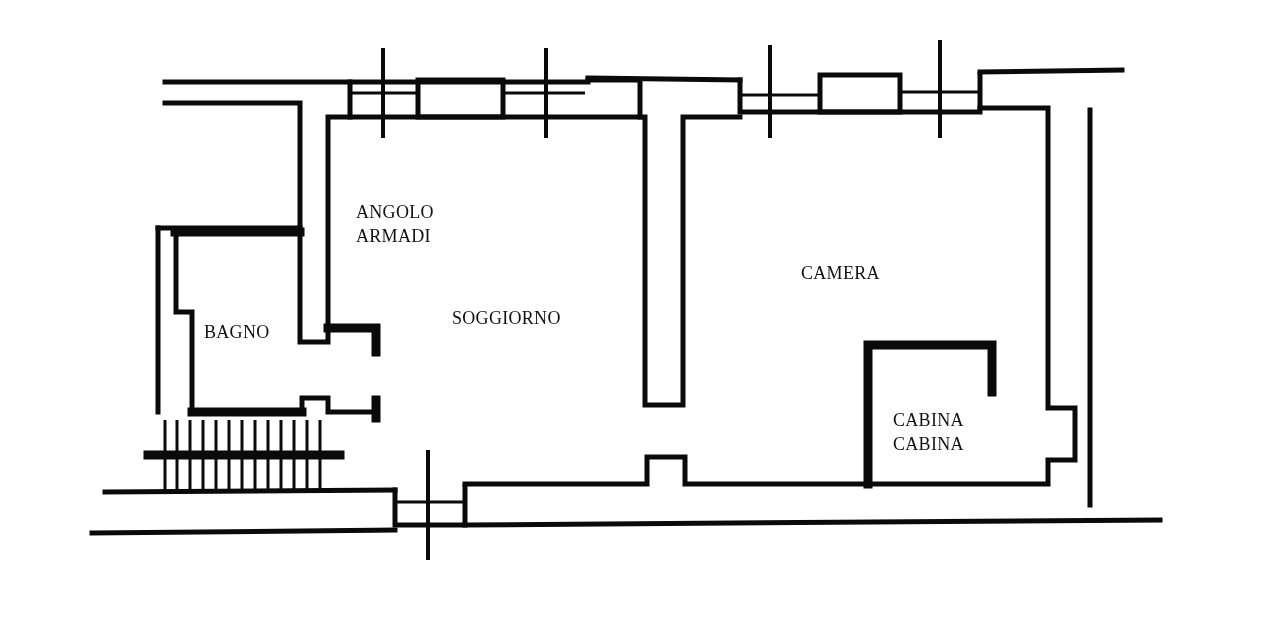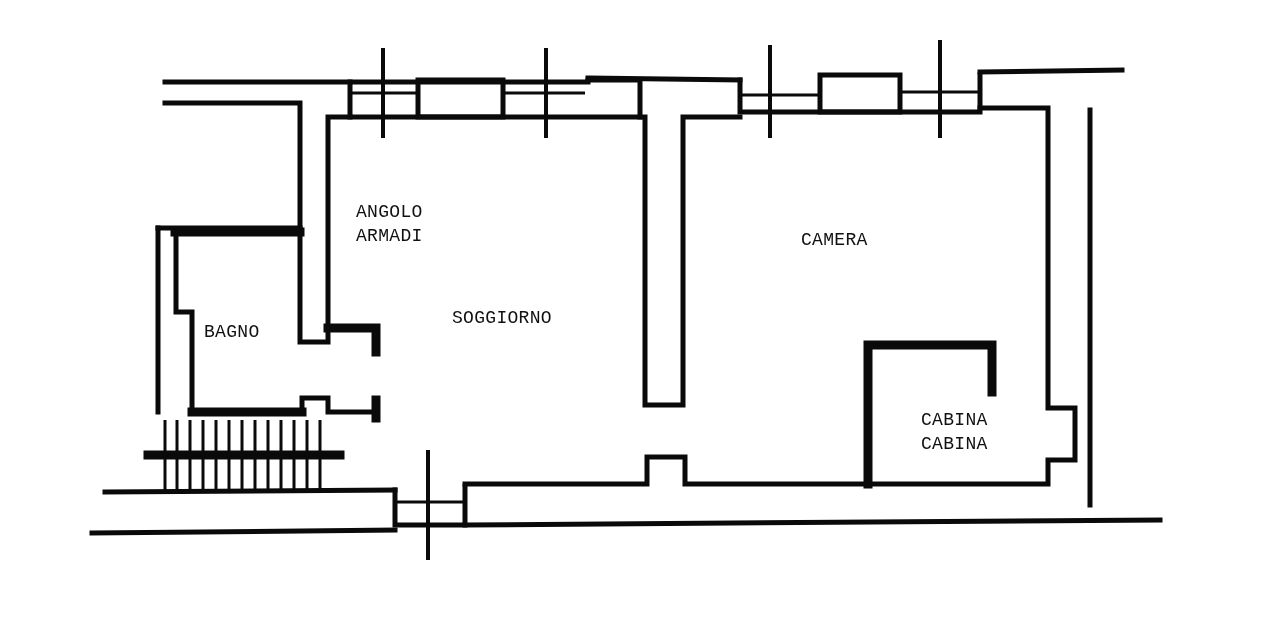--- a/index.html
+++ b/index.html
@@ -4,21 +4,21 @@
   <style>
     html, body { margin: 0; padding: 0; background: #ffffff; }
     body { width: 1280px; height: 629px; overflow: hidden; position: relative; }
     #plan { position: absolute; left: 0; top: 0; width: 1280px; height: 629px; }
     .wall { fill: none; stroke: #0a0a0a; stroke-width: 5; stroke-linejoin: miter; stroke-linecap: square; }
     .wall-thick { fill: none; stroke: #0a0a0a; stroke-width: 9; stroke-linejoin: miter; stroke-linecap: square; }
     .thin { fill: none; stroke: #0a0a0a; stroke-width: 3; }
     .axis { stroke: #0a0a0a; stroke-width: 4; }
     .label {
       position: absolute;
-      font-family: Liberation Mono, monospace;
+      font-family: Liberation Serif, serif;
       font-size: 18px;
       color: #111111;
       line-height: 24px;
       letter-spacing: 0.3px;
       white-space: nowrap;
     }
   </style>
 </head>
 <body>
 
@@ -83,24 +83,24 @@
 
 <div class="label" style="left:356px; top:200px;">
   <div>ANGOLO</div>
   <div>ARMADI</div>
 </div>
 
 <div class="label" style="left:452px; top:306px;text-align:center;">
   <div>SOGGIORNO</div>
 </div>
 
-<div class="label" style="left:801px; top:228px;">
+<div class="label" style="left:801px; top:261px;">
   <div>CAMERA</div>
 </div>
 
 <div class="label" style="left:204px; top:320px;">
   <div>BAGNO</div>
 </div>
 
-<div class="label" style="left:893px; top:408px;margin-left:28px;">
+<div class="label" style="left:893px; top:408px;">
   <div>CABINA</div>
   <div>CABINA</div>
 </div>
 
 </body></html>

